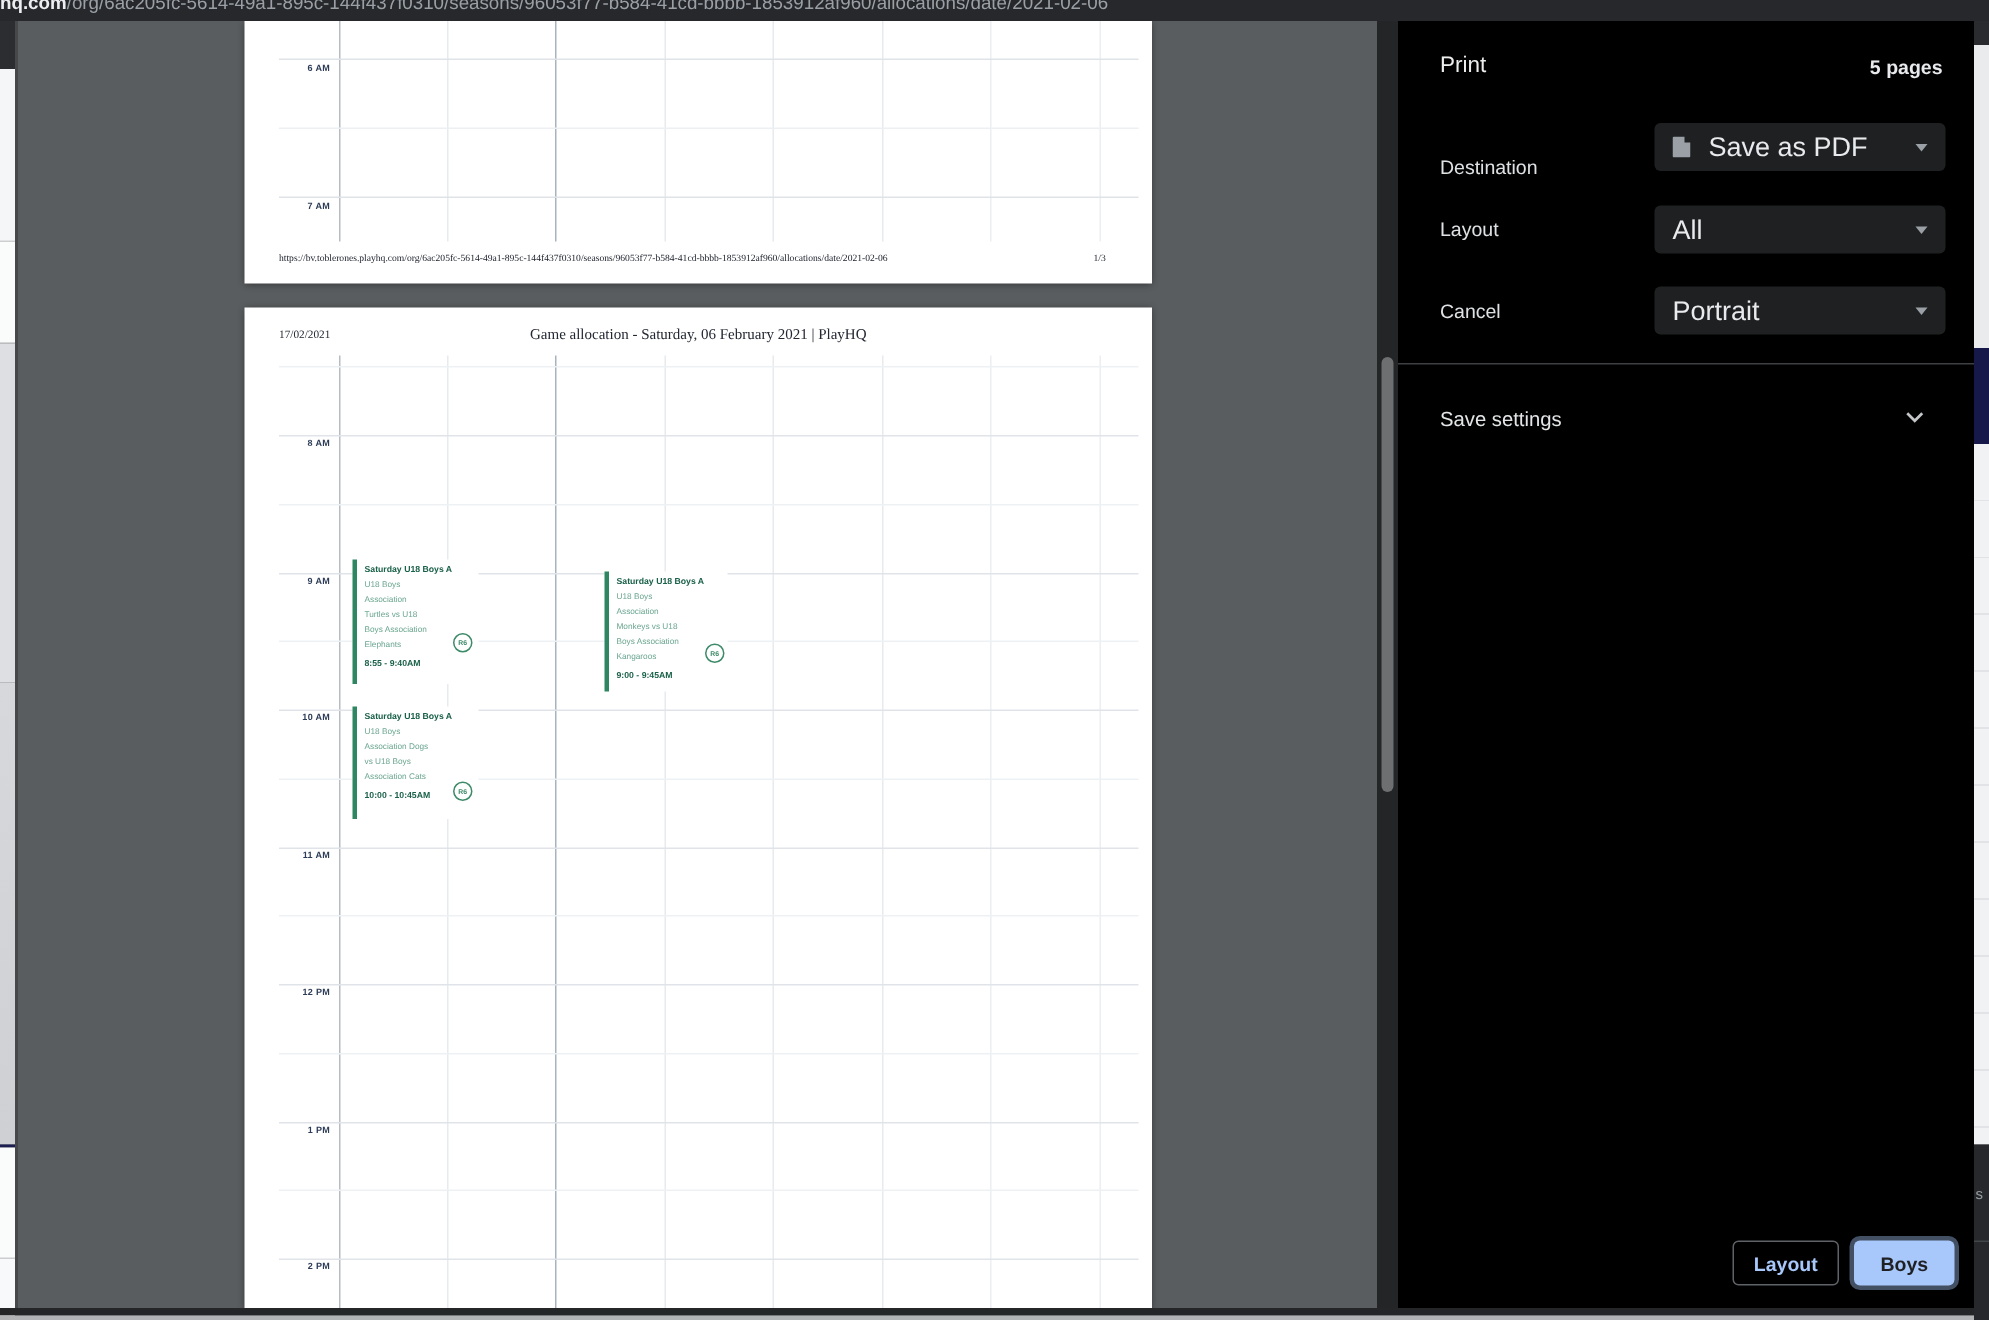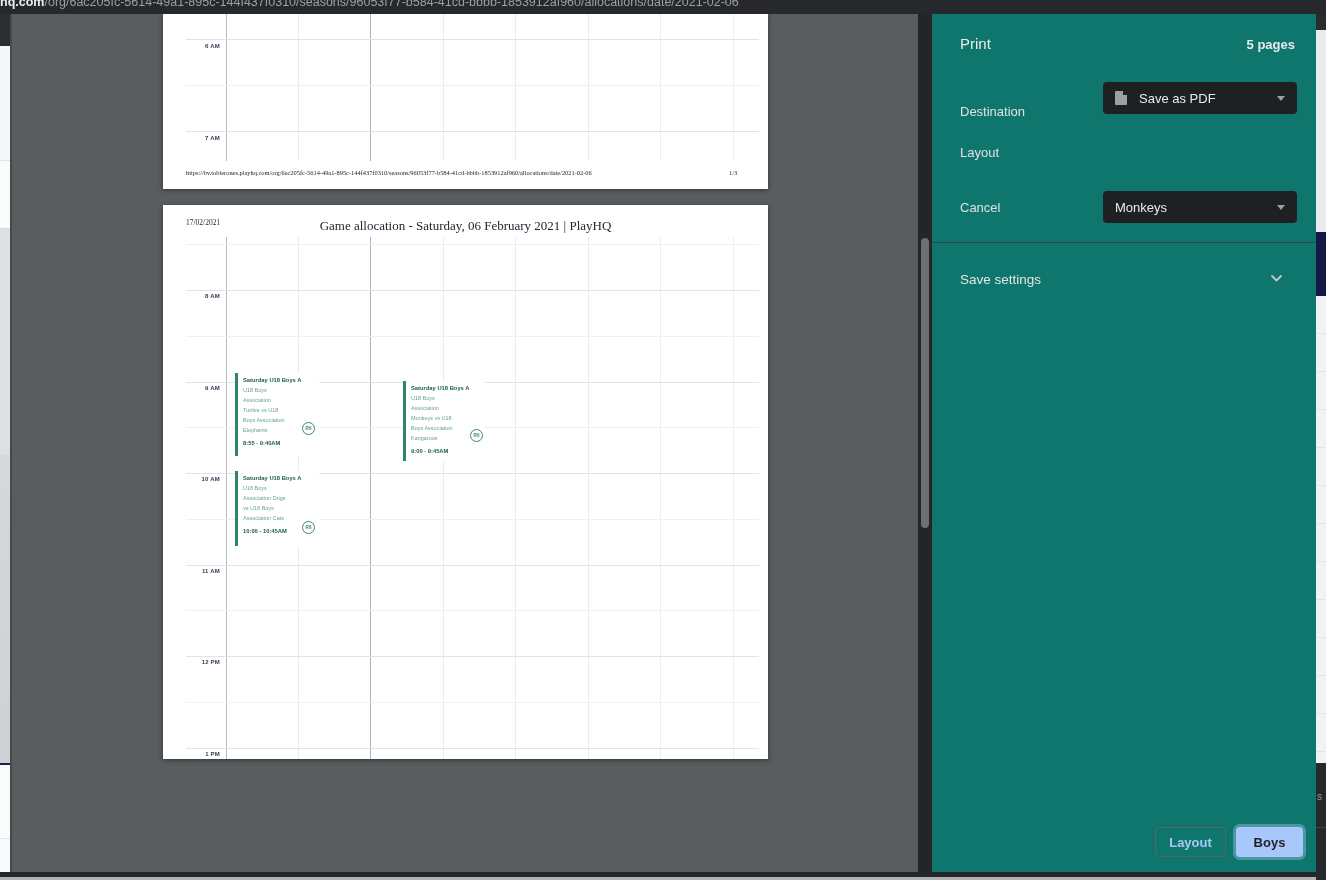--- a/index.html
+++ b/index.html
@@ -38,30 +38,30 @@
   .ru-line { position:absolute; left:0; top:64px; width:10px; height:1px; background:#43464a; }
 
   .bottom-strip { position:absolute; left:0; top:872px; width:1316px; height:5px; background:#242628; z-index:5; }
   .bottom-edge  { position:absolute; left:0; top:877px; width:1316px; height:3px; background:#b2b3b5; z-index:5; }
 
   
   .backdrop { position:absolute; left:10px; top:14px; width:908px; height:858px; background:#5a5d5f;
               box-shadow:inset 2px 0 0 rgba(0,0,0,.22); z-index:1; }
   .page { position:absolute; background:#fff; box-shadow:0 1px 5px rgba(0,0,0,.45); z-index:2; overflow:hidden; }
   .page1 { left:163px; top:14px;  width:605px; height:175px; }
-  .page2 { left:163px; top:205px; width:605px; height:554px; }
+  .page2 { left:163px; top:205px; width:605px; height:667px; }
 
   .hline { position:absolute; left:23px; width:573px; height:1px; }
   .vline { position:absolute; width:1px; }
   .hourlabel { position:absolute; left:0; width:57px; text-align:right; font-size:6px; font-weight:bold;
                color:#2d3c57; letter-spacing:.2px; }
 
   .p2date  { position:absolute; left:23px; top:13px; font-family:"Liberation Serif", serif; font-size:7.5px; color:#232733; }
   .p2title { position:absolute; left:0; top:13px; width:605px; text-align:center;
-             font-family:"Liberation Serif", serif; font-size:13px; color:#232733; }
+             font-family:"Liberation Serif", serif; font-size:10px; color:#232733; }
   .p1footer { position:absolute; left:23px; top:155px; font-family:"Liberation Serif", serif; font-size:6.4px; color:#20242f; }
   .p1pageno { position:absolute; left:566px; top:155px; font-family:"Liberation Serif", serif; font-size:6.4px; color:#20242f; }
 
   
   .event { position:absolute; background:#fff; border-left:3px solid #2f8662; padding:2px 2px 0 5px; z-index:3; }
   .event-a { left:72px;  top:168px; width:84px; height:83px; }
   .event-b { left:240px; top:176px; width:82px; height:80px; }
   .event-c { left:72px;  top:266px; width:84px; height:75px; }
   .ev-title { font-size:5.8px; font-weight:bold; color:#1a6149; line-height:10px; }
   .evline   { font-size:5.5px; color:#6ba690; line-height:10px; }
@@ -69,29 +69,29 @@
   .badge { position:absolute; left:64px; width:13px; height:13px; border:1px solid #3c8a68; border-radius:50%;
            background:#fff; color:#3c8a68; font-size:4.6px; font-weight:bold;
            display:flex; align-items:center; justify-content:center; }
   .badge-a { top:49px; } .badge-b { top:48px; } .badge-c { top:50px; }
 
   
   .scroll-track { position:absolute; left:918px; top:14px; width:14px; height:858px; background:#232527; z-index:3; }
   .scroll-thumb { position:absolute; left:3px; top:224px; width:8px; height:290px; background:#6d6f70; border-radius:5px; }
 
   
-  .dialog { position:absolute; left:932px; top:14px; width:384px; height:858px; background:#0f766e; z-index:4; }
+  .dialog { position:absolute; left:932px; top:14px; width:384px; height:858px; background:#000000; z-index:4; }
   .dlg-title { position:absolute; left:28px; top:21px; font-size:15px; color:#eceded; }
   .dlg-pagecount { position:absolute; right:21px; top:23px; font-size:13px; font-weight:bold; color:#e8eaed; }
   .dlg-label { position:absolute; left:28px; font-size:13px; color:#dfe2e4; }
   .lab-dest { top:90px; } .lab-pages { top:131px; } .lab-layout { top:186px; }
   .dropdown { position:absolute; left:171px; width:194px; height:32px; background:#1e2021; border-radius:4px;
               display:flex; align-items:center; padding:0 12px; cursor:pointer; }
   .dd-dest { top:68px; } .dd-pages { top:123px; } .dd-layout { top:177px; }
-  .dd-text { font-size:13px; color:#e8eaed; }
+  .dd-text { font-size:18px; color:#e8eaed; }
   .dd-caret { position:absolute; right:12px; top:14px; width:0; height:0;
               border-left:4px solid transparent; border-right:4px solid transparent; border-top:5px solid #9aa0a6; }
   .dd-icon { width:12px; height:14px; margin-right:12px; flex:0 0 auto; }
   .divider { position:absolute; left:0; top:228px; width:384px; height:1px; background:#3d4043; }
   .more-settings { position:absolute; left:0; top:244px; width:384px; height:42px; cursor:pointer; }
   .ms-label { position:absolute; left:28px; top:14px; font-size:13.5px; color:#e3e5e7; }
   .ms-chevron { position:absolute; right:33px; top:16px; }
   .dlg-footer-btn { position:absolute; height:30px; border-radius:4px; font-size:13px; font-weight:bold;
                     display:flex; align-items:center; justify-content:center; cursor:pointer; }
   .btn-cancel { left:223px; top:813px; width:71px; background:transparent; border:1px solid #5f6368; color:#a8c7fa; }
@@ -233,24 +233,28 @@
     <div class="dlg-label lab-dest">Destination</div>
     <div class="dropdown dd-dest">
       <svg class="dd-icon" viewBox="0 0 12 14">
         <path d="M1 0 h7 l4 4 v9 a1 1 0 0 1 -1 1 h-10 a1 1 0 0 1 -1 -1 v-12 a1 1 0 0 1 1 -1 z M8 0 v4 h4 z" fill="#9aa0a6"></path>
       </svg>
       <span class="dd-text">Save as PDF</span>
       <span class="dd-caret"></span>
     </div>
 
     <div class="dlg-label lab-pages">Layout</div>
+    <div class="dropdown dd-pages">
+      <span class="dd-text">All</span>
+      <span class="dd-caret"></span>
+    </div>
 
     <div class="dlg-label lab-layout">Cancel</div>
     <div class="dropdown dd-layout">
-      <span class="dd-text">Monkeys</span>
+      <span class="dd-text">Portrait</span>
       <span class="dd-caret"></span>
     </div>
 
     <div class="divider"></div>
 
     <div class="more-settings">
       <span class="ms-label">Save settings</span>
       <svg class="ms-chevron" width="13" height="9" viewBox="0 0 13 9">
         <polyline points="1.5,1.5 6.5,6.5 11.5,1.5" fill="none" stroke="#c4c7ca" stroke-width="1.8"></polyline>
       </svg>

